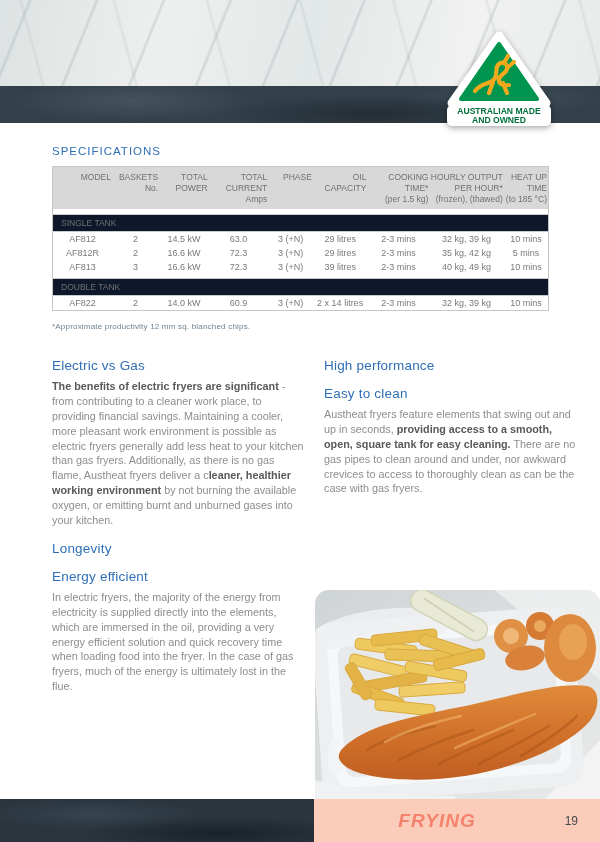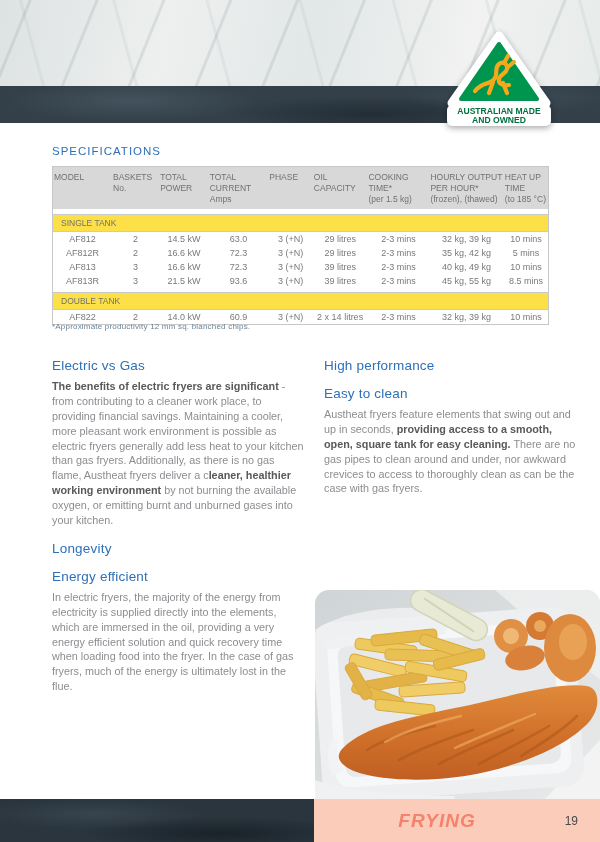--- a/index.html
+++ b/index.html
@@ -39,27 +39,27 @@
     position: absolute; left: 52px; top: 145px;
     font-size: 11.5px; letter-spacing: 1px; color: #2e6fb7; font-weight: 400;
   }
   .spec-table {
     position: absolute; left: 52px; top: 166px; width: 497px;
     border-collapse: collapse; table-layout: fixed;
     border: 1px solid #c6c7c8; background: #fff;
   }
   .spec-table th {
     background: #d8d8d8; color: #6f7173; font-weight: 400;
-    font-size: 8.5px; line-height: 1.3; text-align: left; vertical-align: top;
+    font-size: 8.5px; line-height: 1.3; text-align: right; vertical-align: top;
     padding: 5px 1px 4px; white-space: pre-line;
   }
   .spec-table td { font-size: 9px; color: #77797c; text-align: center; padding: 2px 1px; }
   .spec-table tr.spacer-row td { height: 5px; padding: 0; background: #fff; }
   .spec-table tr.section-row td {
-    background: #fde047; text-align: left; padding: 3px 0 3px 8px;
+    background: #0f172a; text-align: left; padding: 3px 0 3px 8px;
     font-size: 8.5px; color: #6f7173;
     border-top: 1px solid #c9cacb; border-bottom: 1px solid #c9cacb;
   }
   .spec-table tr.data-row td { height: 14px; }
   .spec-footnote {
     position: absolute; left: 52px; top: 322px;
     font-size: 8px; color: #6b8496; letter-spacing: .2px;
   }
 
   
@@ -196,31 +196,20 @@
           <td>AF813</td>
           <td>3</td>
           <td>16.6 kW</td>
           <td>72.3</td>
           <td>3 (+N)</td>
           <td>39 litres</td>
           <td>2-3 mins</td>
           <td>40 kg, 49 kg</td>
           <td>10 mins</td>
         </tr>
-        <tr class="data-row">
-          <td>AF813R</td>
-          <td>3</td>
-          <td>21.5 kW</td>
-          <td>93.6</td>
-          <td>3 (+N)</td>
-          <td>39 litres</td>
-          <td>2-3 mins</td>
-          <td>45 kg, 55 kg</td>
-          <td>8.5 mins</td>
-        </tr>
         <tr class="spacer-row">
           <td colspan="9"></td>
         </tr>
         <tr class="section-row">
           <td colspan="9">DOUBLE TANK</td>
         </tr>
         <tr class="data-row">
           <td>AF822</td>
           <td>2</td>
           <td>14.0 kW</td>

